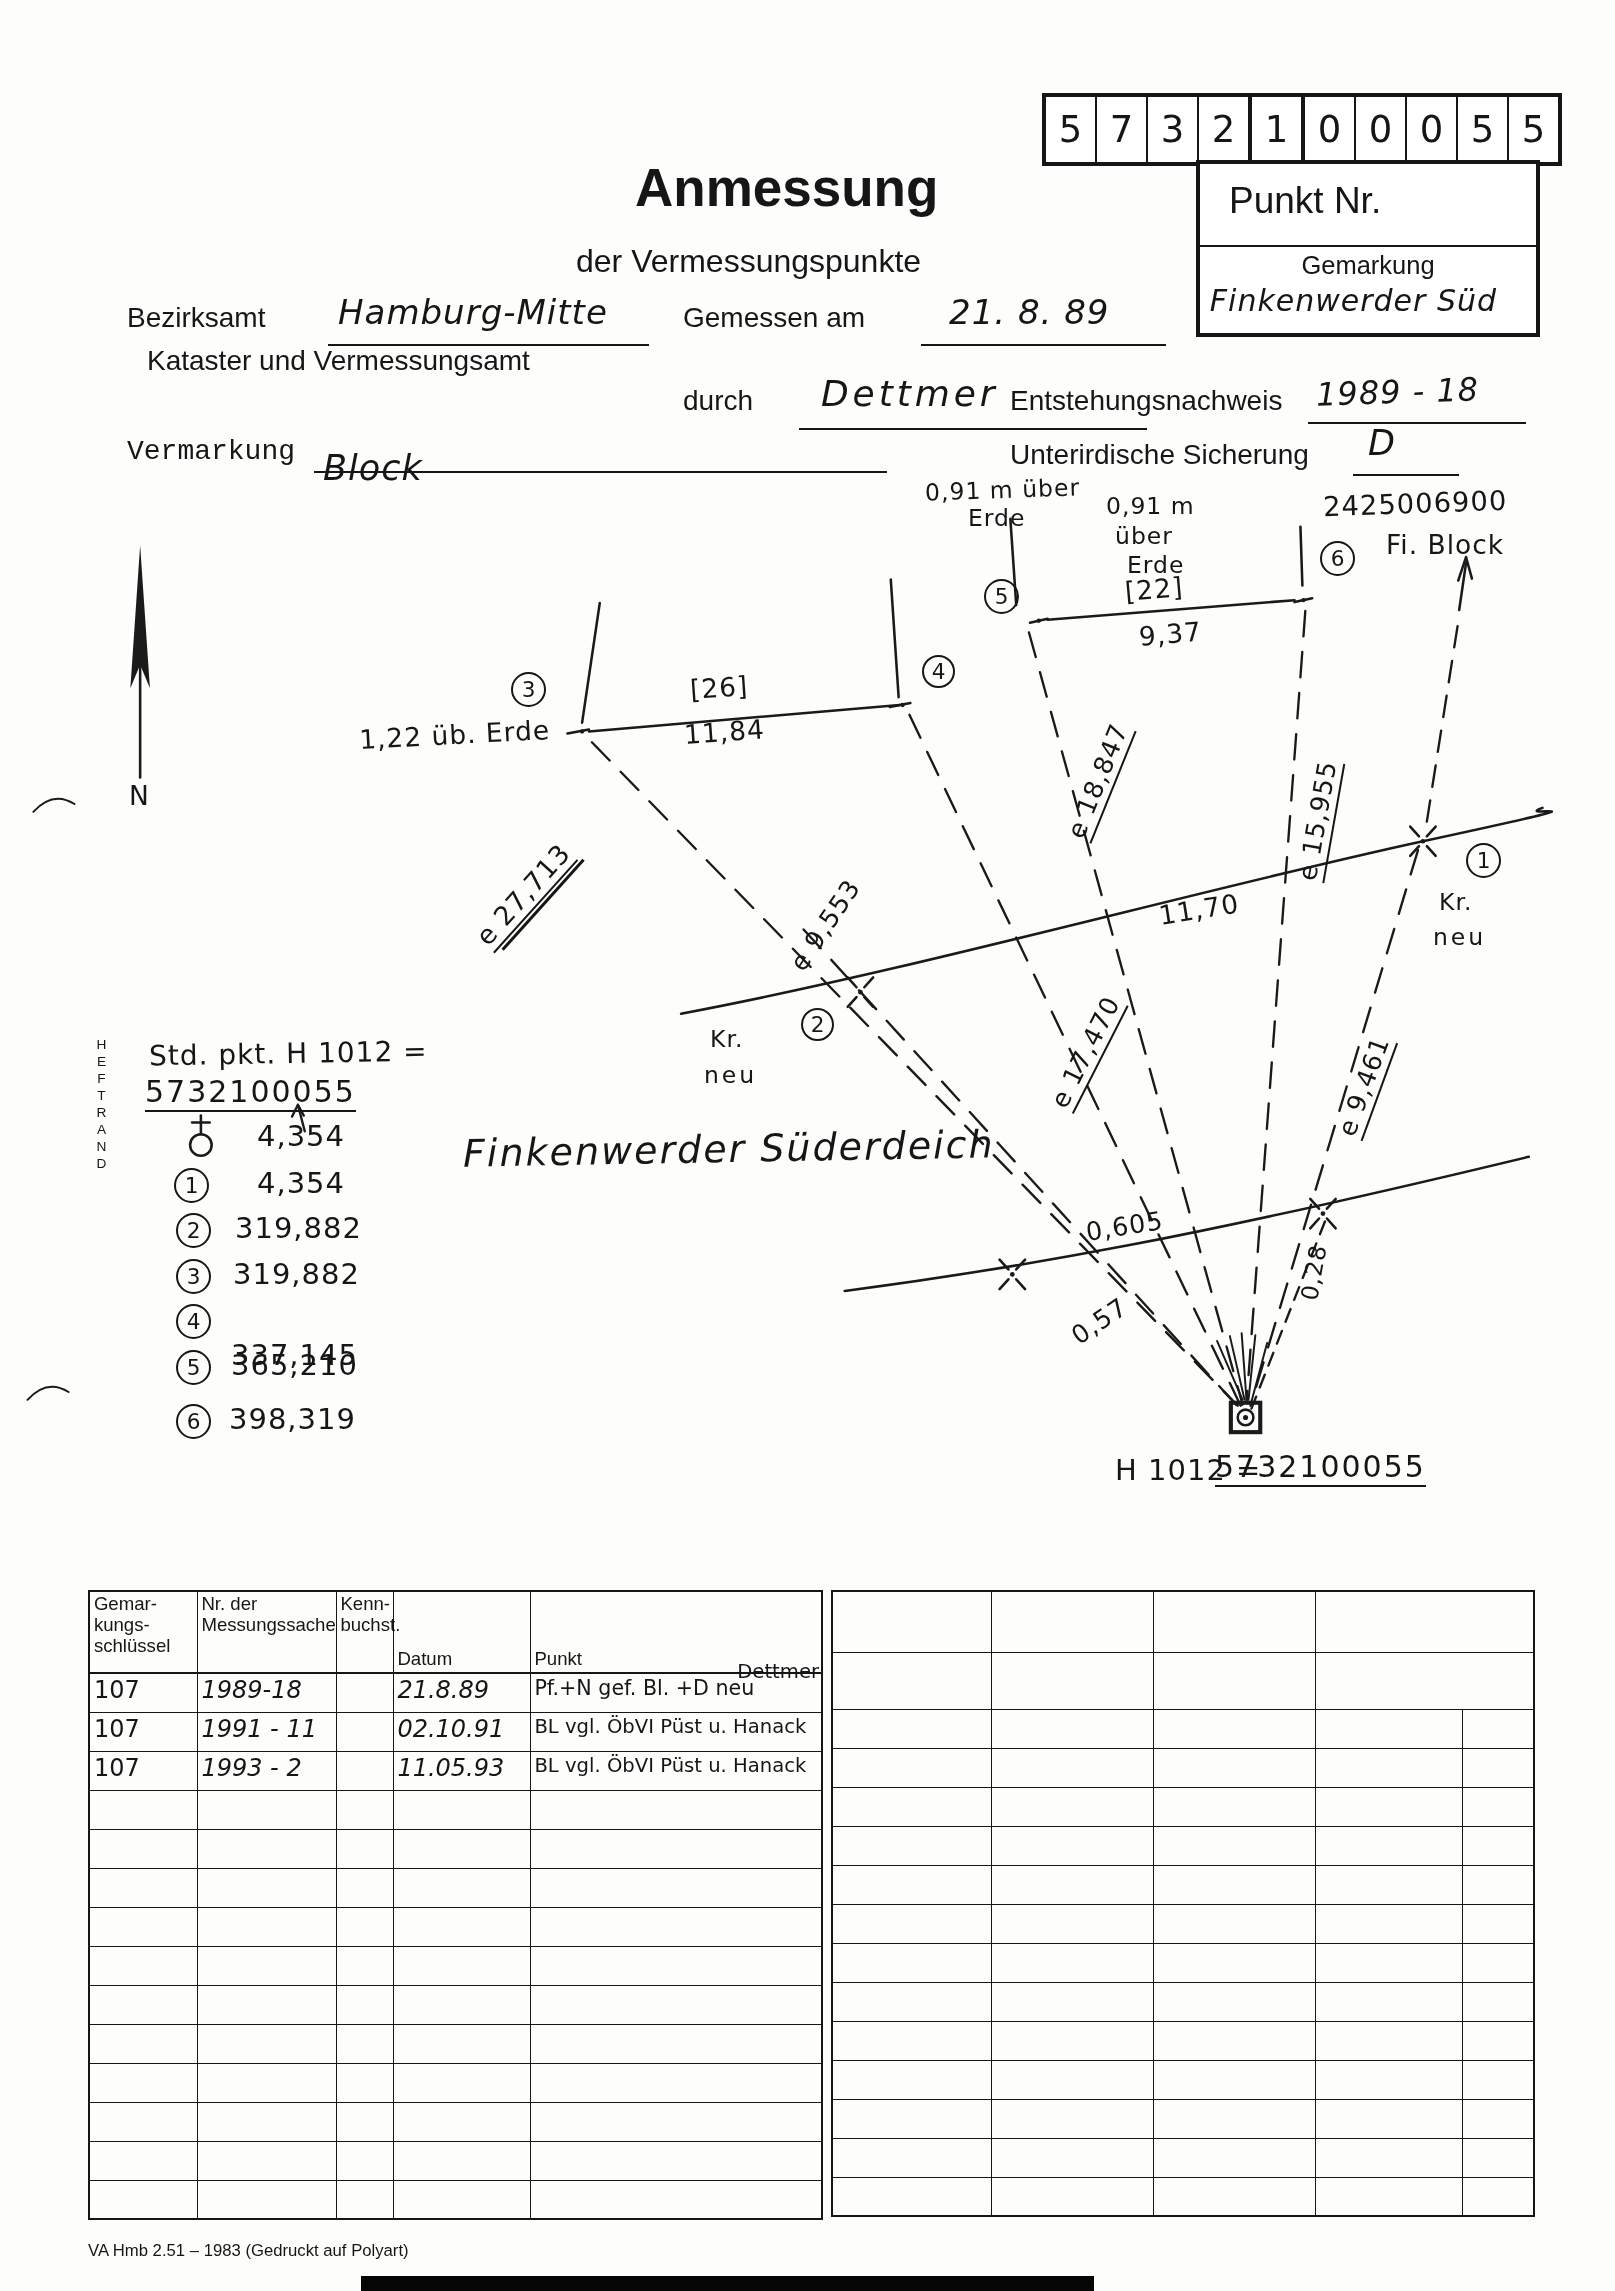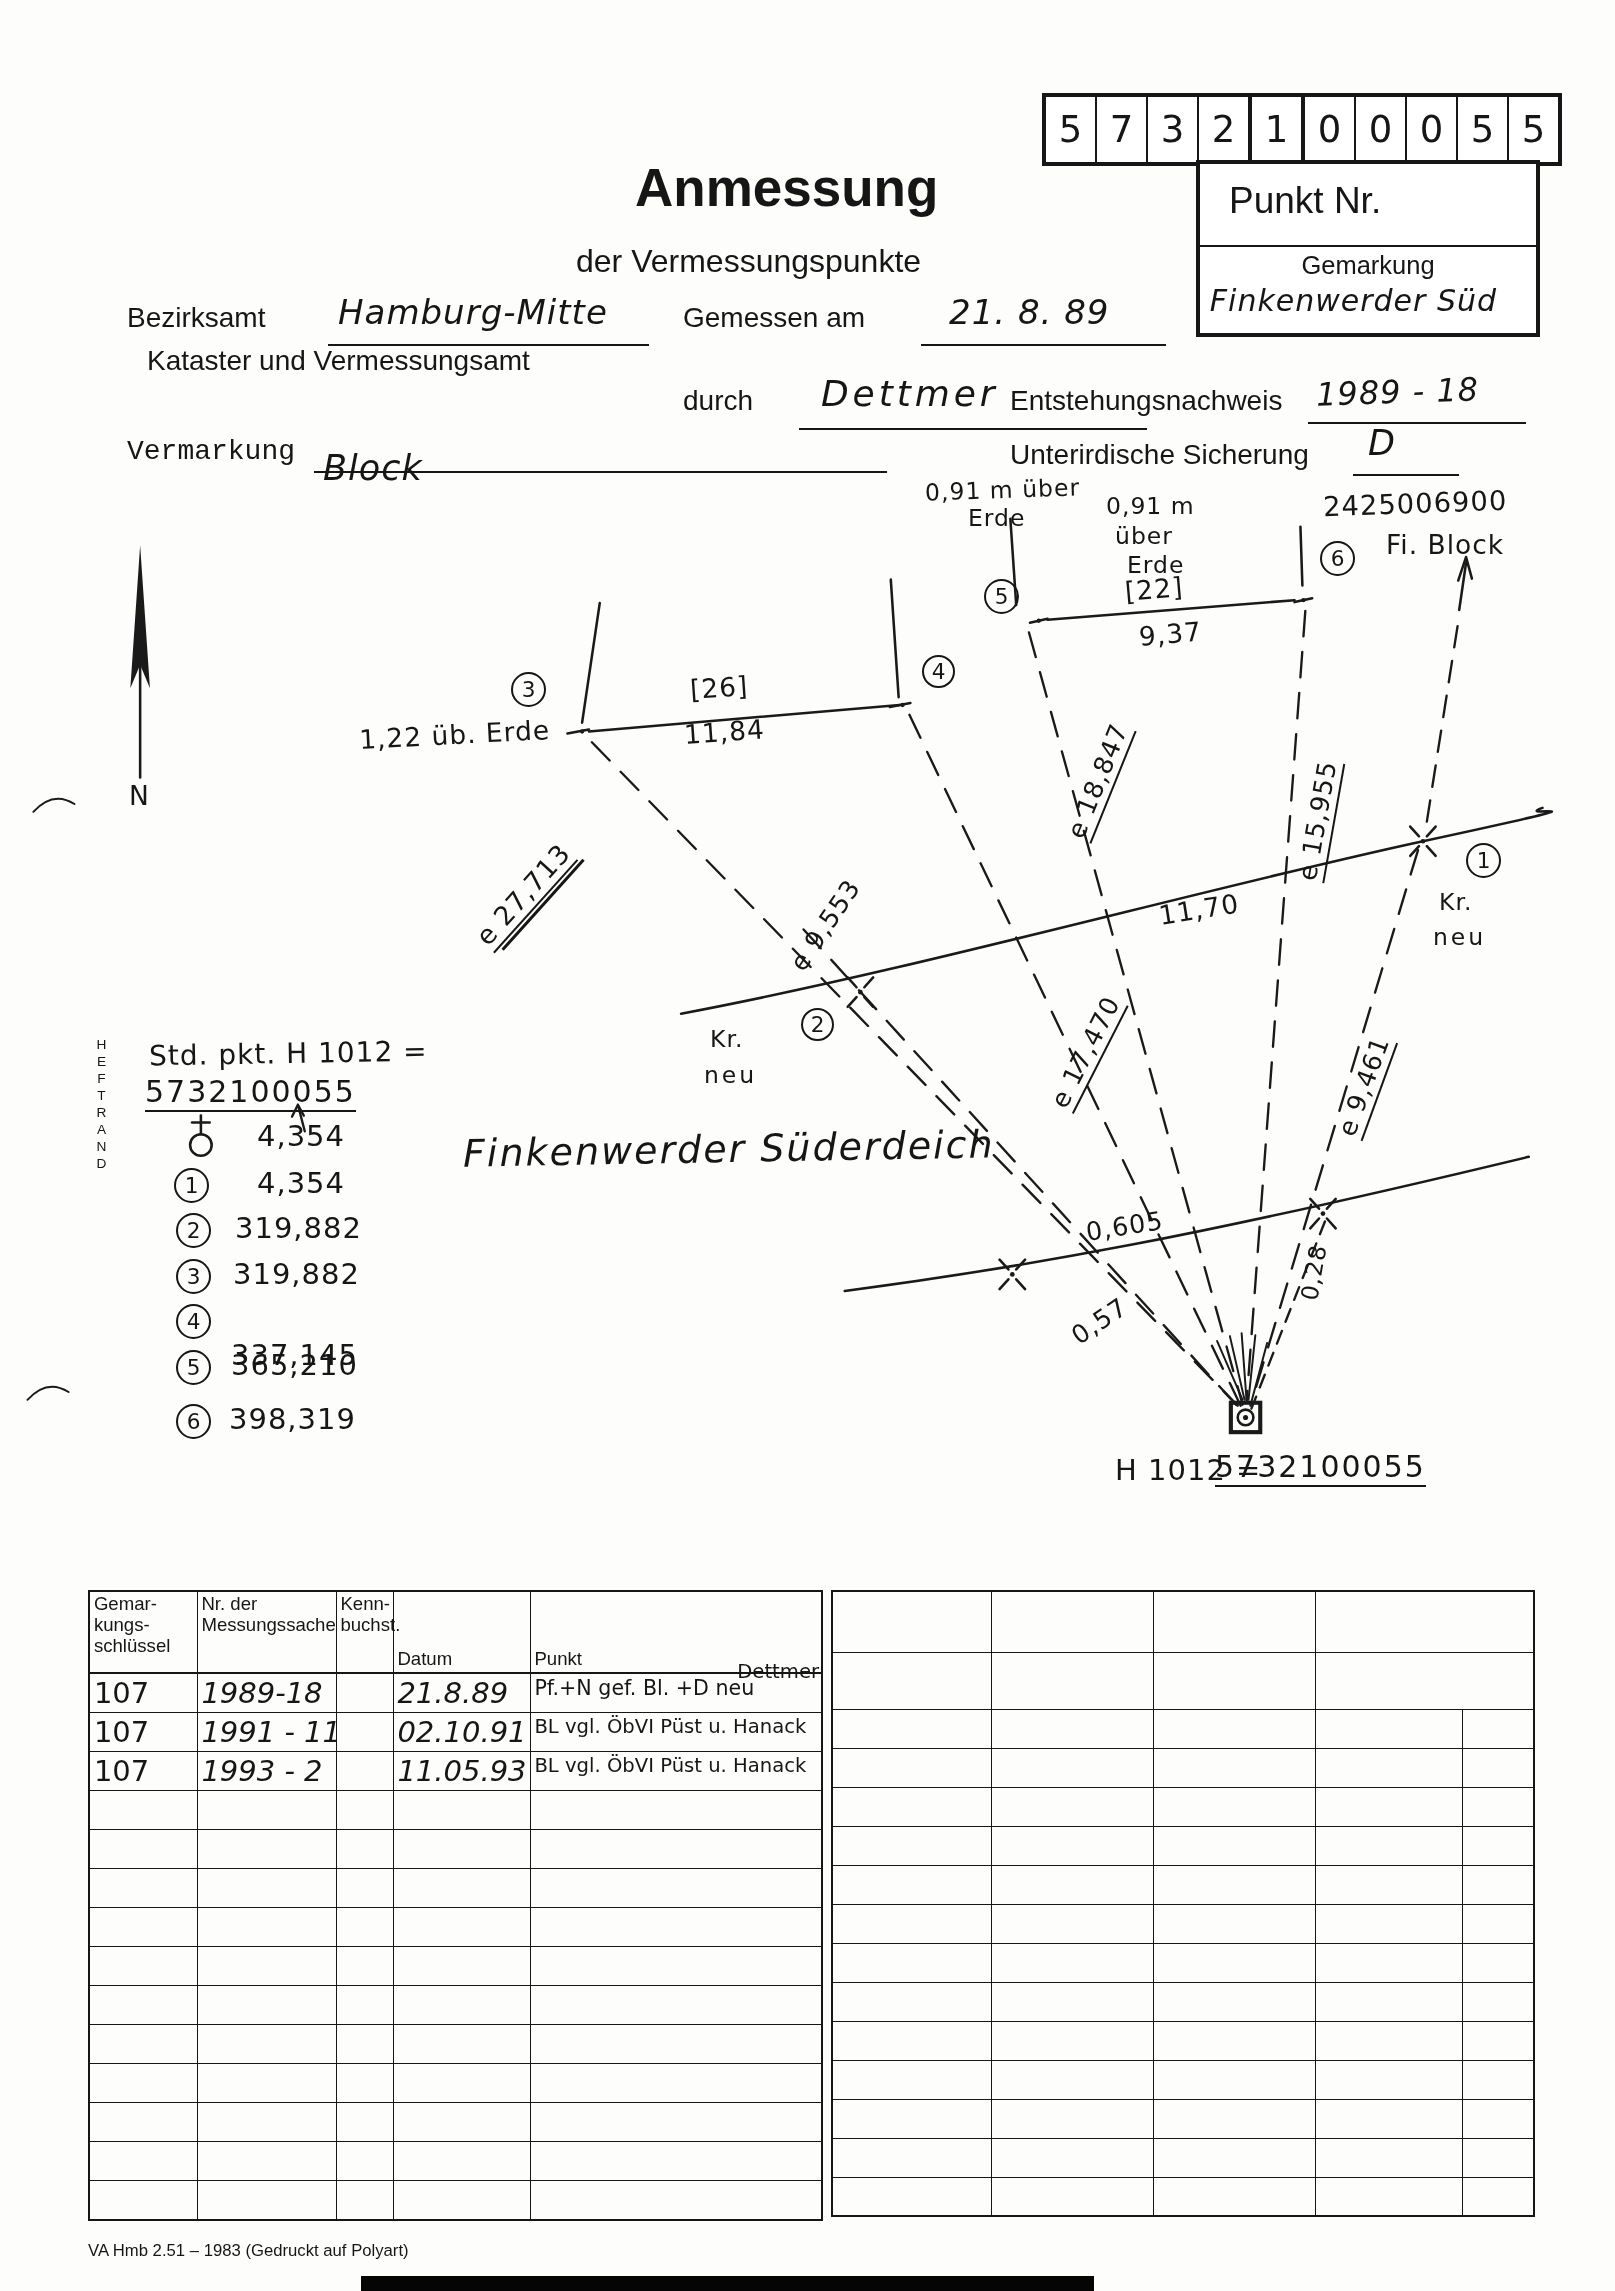--- a/index.html
+++ b/index.html
@@ -18,21 +18,21 @@
   .ptcircle{position:absolute;width:31px;height:31px;border:2.5px solid #161616;border-radius:50%;
             text-align:center;line-height:31px;font-size:21.6px;font-family:"DejaVu Sans",sans-serif;}
   
   table{border-collapse:collapse;table-layout:fixed;}
   .ftable{position:absolute;background:transparent;}
   .ftable td,.ftable th{border:1.6px solid #161616;padding:2px 3.9px;vertical-align:top;text-align:left;
             font-weight:normal;overflow:visible;}
   .ftable{border:2.5px solid #161616;}
   .hcell{font-size:18.6px;line-height:1.12;white-space:pre-line;font-family:"Liberation Sans",sans-serif;}
   .hdrrow th{border-bottom:2.5px solid #161616;}
-  .dcell{font-family:"DejaVu Sans",sans-serif;font-size:29px;white-space:nowrap;}
+  .dcell{font-family:"DejaVu Sans",sans-serif;font-size:24px;white-space:nowrap;}
   .namecell{position:relative;}
   .name-extra{position:absolute;top:-13.7px;right:2px;font-size:19.6px;font-family:"DejaVu Sans",sans-serif;}
   .heftrand{writing-mode:vertical-rl;text-orientation:upright;letter-spacing:2px;font-size:13.7px;
             font-family:"Liberation Sans",sans-serif;}
   .digitcell{width:49px;height:65px;text-align:center;line-height:65px;font-size:37px;
              font-family:"DejaVu Sans",sans-serif;border-left:2.4px solid #161616;}
   .digitcell:first-child{border-left:none;}
   .digitcell.thick{border-left:4.9px solid #161616;}
 </style>
 </head>

